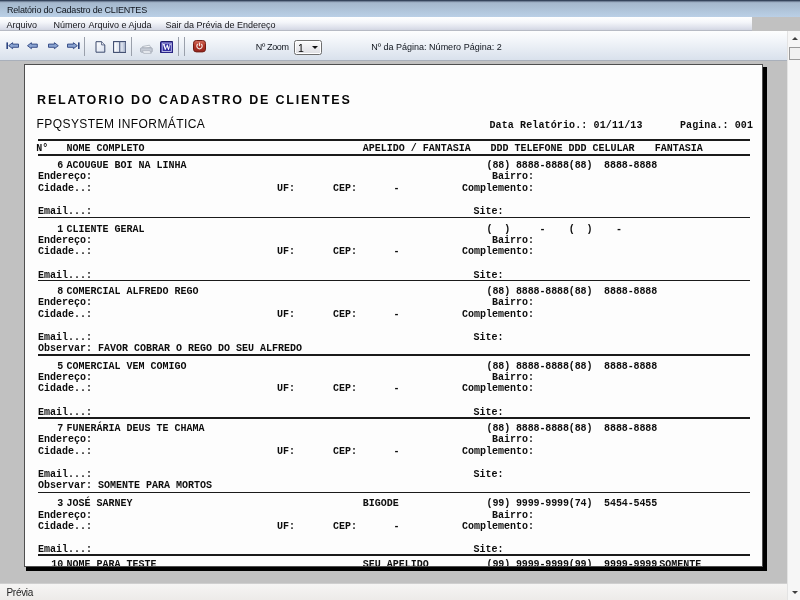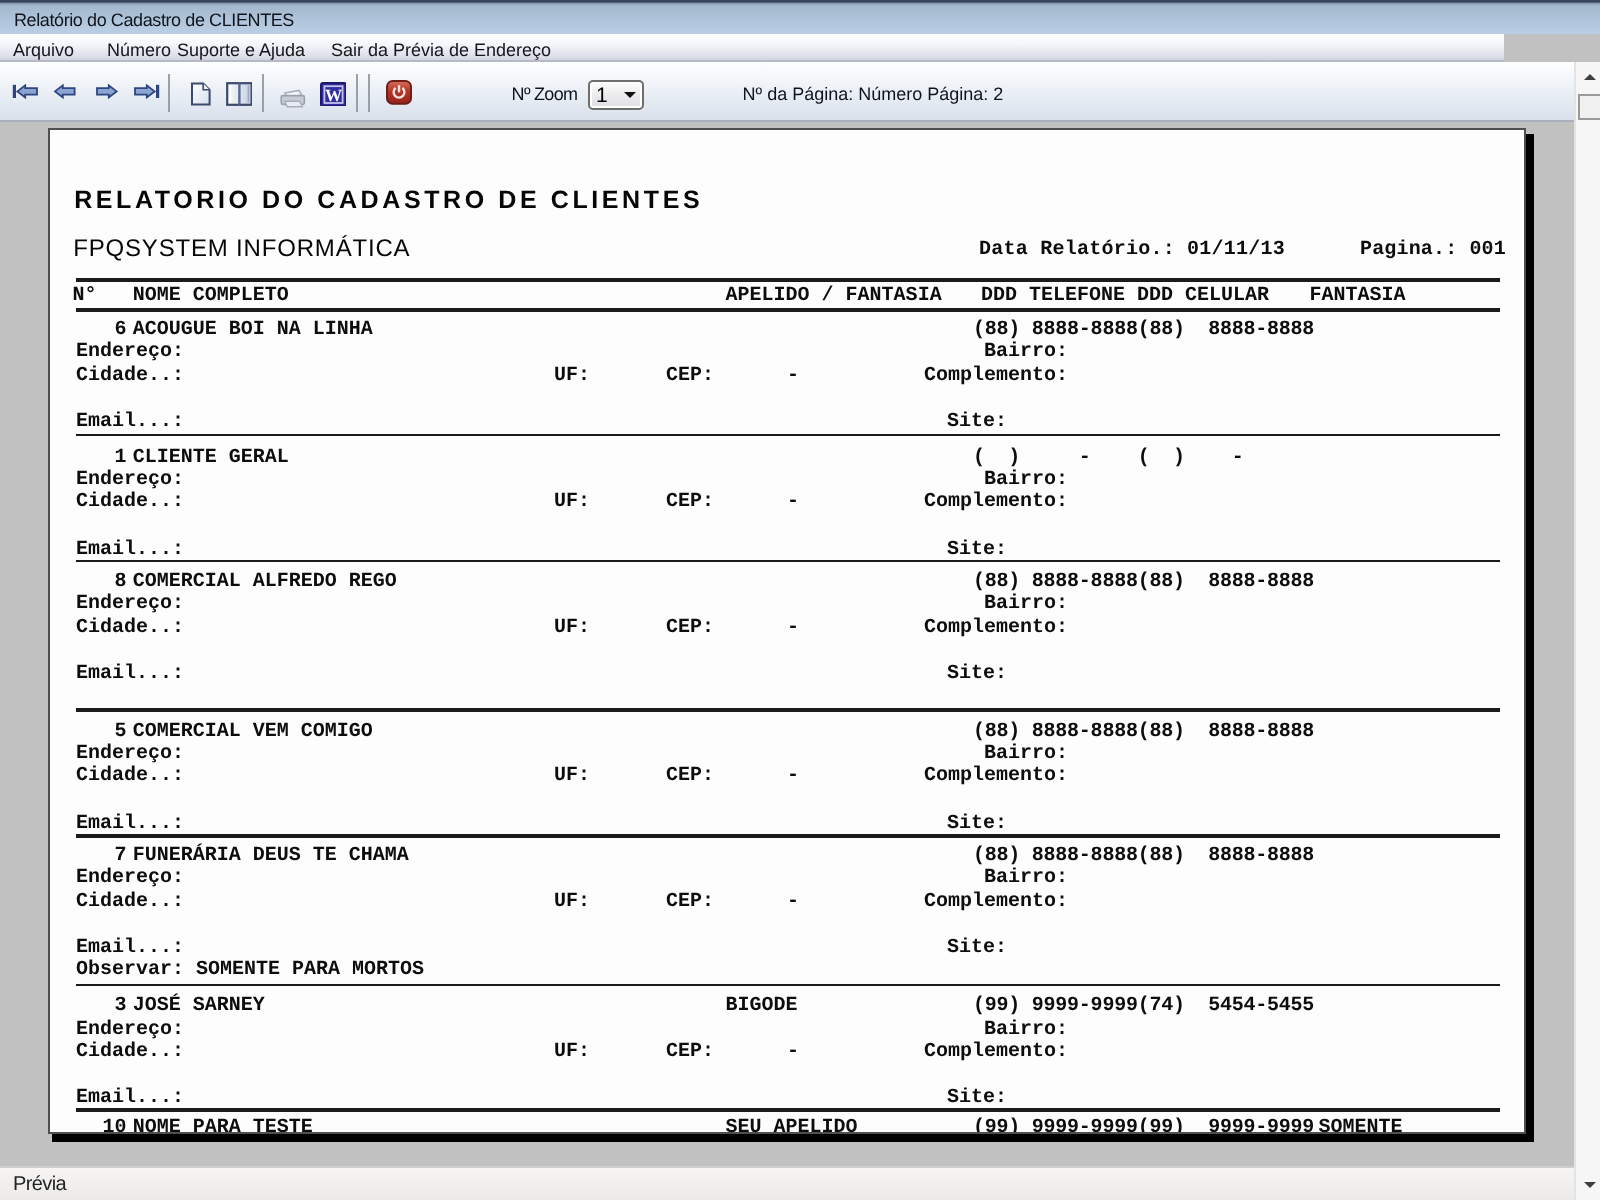--- a/index.html
+++ b/index.html
@@ -1,19 +1,19 @@
 <!DOCTYPE html>
 <html><head><meta charset="utf-8"><style>html,body{margin:0;padding:0;width:800px;height:600px;overflow:hidden;background:#c1c1c1}body{font-family:"Liberation Sans",sans-serif;position:relative}.abs{position:absolute}.m{position:absolute;font-family:"Liberation Mono",monospace;font-weight:bold;font-size:10px;line-height:10px;color:#0d0d0d;white-space:pre}.hl{position:absolute;background:#1b1b1b}</style></head><body>
 <div class="abs" style="left:0;top:0;width:800px;height:17px;background:linear-gradient(to bottom,#36455c 0%,#36455c 6%,#8a9ab0 10%,#a5b8cd 17%,#aabed3 40%,#b4c9df 75%,#bacfe6 100%)">
     <span style="position:absolute;left:7px;top:4.6px;font-size:9px;color:#10151d;letter-spacing:-0.2px">Relatório do Cadastro de CLIENTES</span>
   </div>
 <div class="abs" style="left:0;top:17px;width:752px;height:13px;background:linear-gradient(#ffffff 0%,#f4f6fa 40%,#dcdfea 85%,#d2d6e2 100%);border-bottom:1px solid #b6bac4">
     <span style="position:absolute;left:6.5px;top:2.6px;font-size:9px;color:#15151a">Arquivo</span>
     <span style="position:absolute;left:53.5px;top:2.6px;font-size:9px;color:#15151a">Número</span>
-    <span style="position:absolute;left:88.5px;top:2.6px;font-size:9px;color:#15151a">Suporte e Ajuda</span>
+    <span style="position:absolute;left:88.5px;top:2.6px;font-size:9px;color:#15151a">Arquivo e Ajuda</span>
     <span style="position:absolute;left:165.5px;top:2.6px;font-size:9px;color:#15151a">Sair da Prévia de Endereço</span>
   </div>
 <div class="abs" style="left:0;top:31px;width:786.5px;height:28.5px;background:linear-gradient(#fdfefe 0%,#f3f6fa 30%,#e4eaf2 70%,#d9e1ec 100%);border-bottom:1px solid #a9b0bb">
     <svg class="abs" style="left:5.6px;top:11.4px" width="13" height="8" viewBox="0 0 13 8">
       <rect x="0.4" y="0.4" width="1.6" height="6.6" fill="#2c4480"></rect>
       <g transform="translate(2.2,0)">
         <path d="M0.5,3.7 L4.4,0.7 L4.4,2.1 L10.3,2.1 L10.3,5.3 L4.4,5.3 L4.4,6.7 Z" fill="#8ba5d2" stroke="#2c4480" stroke-width="0.9"></path>
       </g>
     </svg>
     <svg class="abs" style="left:26.6px;top:11.4px" width="11" height="8" viewBox="0 0 11 8">
@@ -127,20 +127,21 @@
     <span class="m" style="left:462.0px;top:222.2px;letter-spacing:-0.12px">(88)&nbsp;8888-8888(88)&nbsp;&nbsp;8888-8888</span>
     <span class="m" style="left:13.5px;top:233.4px">Endereço:</span>
     <span class="m" style="left:467.5px;top:233.4px">Bairro:</span>
     <span class="m" style="left:13.5px;top:244.6px">Cidade..:</span>
     <span class="m" style="left:252.5px;top:244.6px">UF:</span>
     <span class="m" style="left:308.5px;top:244.6px">CEP:</span>
     <span class="m" style="left:369.0px;top:244.6px">-</span>
     <span class="m" style="left:437.5px;top:244.6px">Complemento:</span>
     <span class="m" style="left:13.5px;top:268.2px">Email...:</span>
     <span class="m" style="left:449.0px;top:268.2px">Site:</span>
+    <span class="m" style="left:13.5px;top:279.4px">Observar:&nbsp;FAVOR&nbsp;COBRAR&nbsp;O&nbsp;REGO&nbsp;DO&nbsp;SEU&nbsp;ALFREDO</span>
     <div class="hl" style="left:13.0px;top:288.8px;width:712.7px;height:1.8px"></div>
     <span class="m" style="left:32.7px;top:296.7px">5</span>
     <span class="m" style="left:41.9px;top:296.7px">COMERCIAL&nbsp;VEM&nbsp;COMIGO</span>
     <span class="m" style="left:462.0px;top:296.7px;letter-spacing:-0.12px">(88)&nbsp;8888-8888(88)&nbsp;&nbsp;8888-8888</span>
     <span class="m" style="left:13.5px;top:307.9px">Endereço:</span>
     <span class="m" style="left:467.5px;top:307.9px">Bairro:</span>
     <span class="m" style="left:13.5px;top:319.1px">Cidade..:</span>
     <span class="m" style="left:252.5px;top:319.1px">UF:</span>
     <span class="m" style="left:308.5px;top:319.1px">CEP:</span>
     <span class="m" style="left:369.0px;top:319.1px">-</span>

